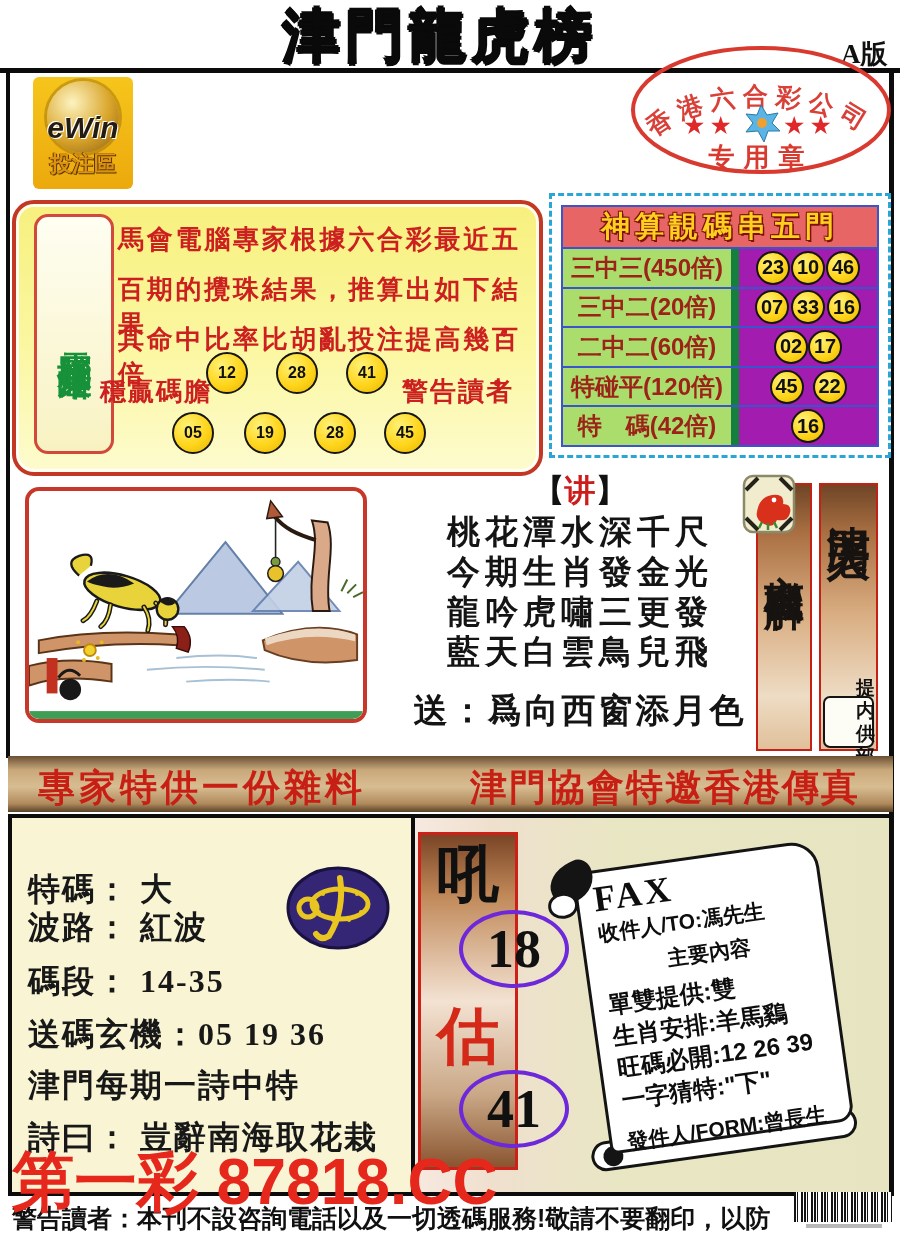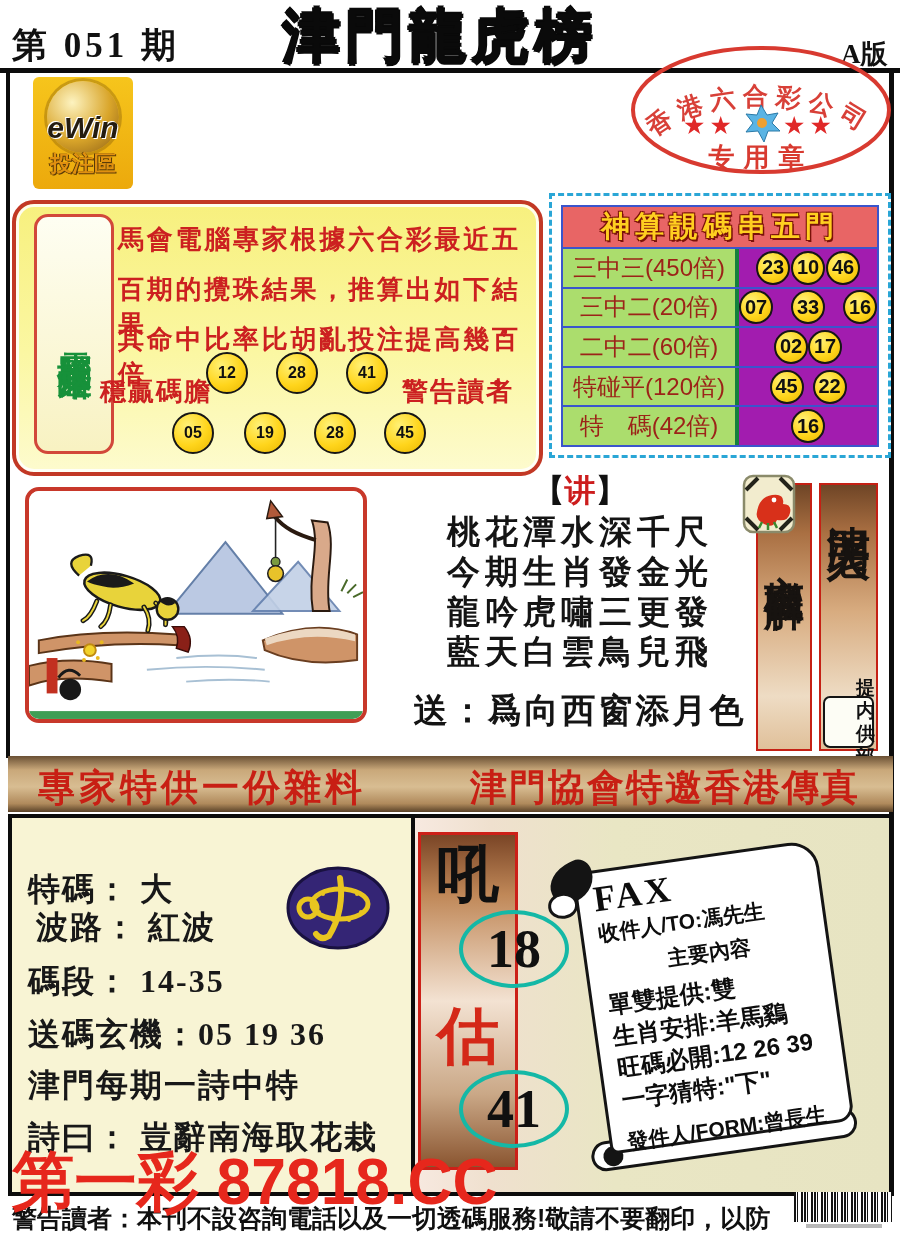--- a/index.html
+++ b/index.html
@@ -46,22 +46,22 @@
   .ball.sm{width:34px;height:34px;font-size:20px;}
 
   
   .dash-frame{left:549px;top:193px;width:342px;height:265px;border:3px dashed #2aa6d6;background:#fff;box-sizing:border-box;}
   .ntable{position:absolute;left:9px;top:9px;width:318px;height:242px;border:2px solid #3a55cc;
       box-sizing:border-box;display:flex;flex-direction:column;}
   .ntable-header{height:40px;background:#e86565;display:flex;align-items:center;justify-content:center;
       font-size:29px;font-weight:900;color:#ffcf20;letter-spacing:5px;
       text-shadow:1.5px 1.5px 0 #7a1208,-1px -1px 0 #7a1208,1px -1px 0 #7a1208,-1px 1px 0 #7a1208;}
   .ntable-row{flex:1;display:flex;border-top:2px solid #3a55cc;}
-  .ntable-label{width:176px;background:#abdd6d;border-right:4px solid #15803d;display:flex;align-items:center;
-      justify-content:center;font-size:24px;font-weight:400;color:#9c2318;box-sizing:border-box;}
+  .ntable-label{width:176px;background:#abdd6d;border-right:8px solid #15803d;display:flex;align-items:center;
+      justify-content:center;font-size:24px;font-weight:700;color:#9c2318;box-sizing:border-box;}
   .ntable-balls{flex:1;background:#a21caf;display:flex;align-items:center;justify-content:center;}
 
   
   .pic-frame{left:25px;top:487px;width:342px;height:236px;border:4px solid #c8382a;border-radius:14px;
       background:#fff;box-sizing:border-box;overflow:hidden;}
   .poem-head{left:395px;top:470px;width:370px;text-align:center;font-size:31px;font-weight:900;color:#111;}
   .poem-head .w{color:#cc1d1d;}
   .poem{left:395px;top:512px;width:370px;text-align:center;color:#141414;}
   .poem div{font-size:33px;line-height:40px;letter-spacing:5px;font-weight:600;}
   .gift{left:380px;top:688px;width:400px;text-align:center;font-size:34px;font-weight:600;
@@ -83,21 +83,21 @@
   .bottom-box{left:8px;top:814px;width:885px;height:382px;border:4px solid #0c0c0c;box-sizing:border-box;
       background:linear-gradient(90deg,#f8f4d4 0 62%,#f2ddca 74%,#f8f4d4 86%);}
   .bottom-right-bg{left:415px;top:818px;width:474px;height:374px;
       background:linear-gradient(90deg,#f7e9e0,#efe0ce 16%,#e9e6c4 42%,#e7e4c2);}
   .bottom-divider{left:411px;top:818px;width:4px;height:374px;background:#0c0c0c;}
   .info-line{left:28px;width:380px;font-size:32px;font-weight:700;color:#181818;letter-spacing:2px;}
 
   .shout{left:418px;top:832px;width:100px;height:338px;border:3px solid #cc2018;box-sizing:border-box;
       background:linear-gradient(180deg,#7a4526,#c08858 18%,#f3e2d2 50%,#caa887 78%,#8a5530);}
   .shout-char{position:absolute;width:100%;text-align:center;font-size:62px;font-weight:900;line-height:66px;}
-  .num-circle{border:4px solid #14b8a6;border-radius:50%;background:transparent;display:flex;align-items:center;
+  .num-circle{border:4px solid #6d28d9;border-radius:50%;background:transparent;display:flex;align-items:center;
       justify-content:center;font-family:"Liberation Serif","DejaVu Serif",serif;font-size:54px;font-weight:800;
       color:#101010;box-sizing:border-box;}
 
   
   .scroll-wrap{left:565px;top:848px;width:280px;height:310px;transform:rotate(-8deg);}
   .scroll-paper{position:absolute;left:26px;top:8px;width:246px;height:284px;background:#fff;
       border:3px solid #141414;border-radius:10px 28px 16px 8px;box-sizing:border-box;}
   .curl-top{position:absolute;left:2px;top:-2px;width:46px;height:38px;background:#141414;
       border-radius:70% 30% 65% 35%/60% 40% 70% 30%;transform:rotate(-18deg);}
   .curl-top2{position:absolute;left:-2px;top:26px;width:24px;height:20px;background:#fff;border:3px solid #141414;
@@ -119,21 +119,20 @@
   .warning{left:12px;top:1202px;width:780px;font-size:25px;font-weight:800;color:#101010;z-index:40;}
   .barcode{left:794px;top:1192px;width:98px;height:30px;z-index:45;
       background:repeating-linear-gradient(90deg,#131313 0 2px,#fff 2px 3px,#131313 3px 4px,#fff 4px 7px,#131313 7px 9px,#fff 9px 10px);}
   .barcode-cap{left:806px;top:1224px;width:76px;height:4px;background:#b8b8b8;z-index:45;}
 </style>
 </head>
 <body>
 
 <div id="page">
 
-  <div class="abs issue kai">第 051 期</div>
   <div class="abs main-title kai">津門龍虎榜</div>
   <div class="abs edition kai">A版</div>
   <div class="abs rule-top"></div>
   <div class="abs rule-left"></div>
   <div class="abs rule-right"></div>
 
   <div class="abs ewin">
     <div class="ewin-ball"></div>
     <div class="ewin-brand">eWin</div>
     <div class="ewin-cap">投注區</div>
@@ -179,21 +178,21 @@
       <div class="ntable-row">
         <div class="ntable-label">三中三(450倍)</div>
         <div class="ntable-balls" style="gap:1px;">
           <span class="ball sm">23</span>
           <span class="ball sm">10</span>
           <span class="ball sm">46</span>
         </div>
       </div>
       <div class="ntable-row">
         <div class="ntable-label">三中二(20倍)</div>
-        <div class="ntable-balls" style="gap:18px;">
+        <div class="ntable-balls" style="gap:2px;">
           <span class="ball sm">07</span>
           <span class="ball sm">33</span>
           <span class="ball sm">16</span>
         </div>
       </div>
       <div class="ntable-row">
         <div class="ntable-label">二中二(60倍)</div>
         <div class="ntable-balls" style="">
           <span class="ball sm">02</span>
           <span class="ball sm">17</span>
@@ -287,21 +286,21 @@
   <div class="abs brown-banner">
     <span style="left:30px;letter-spacing:4px;">專家特供一份雜料</span>
     <span style="left:462px;letter-spacing:2px;">津門協會特邀香港傳真</span>
   </div>
 
   <div class="abs bottom-box"></div>
   <div class="abs bottom-right-bg"></div>
   <div class="abs bottom-divider"></div>
 
   <div class="abs info-line kai" style="top:852px;margin-top:16px;">特碼： 大</div>
-  <div class="abs info-line kai" style="top:906px;margin-left:8px;">波路： 紅波</div>
+  <div class="abs info-line kai" style="top:906px;">波路： 紅波</div>
   <div class="abs info-line kai" style="top:960px;">碼段： 14-35</div>
   <div class="abs info-line kai" style="top:1013px;width:390px;">送碼玄機：05 19 36</div>
   <div class="abs info-line kai" style="top:1064px;">津門每期一詩中特</div>
   <div class="abs info-line kai" style="top:1116px;width:400px;">詩曰： 豈辭南海取花栽</div>
 
   <svg class="abs" style="left:285px;top:864px;width:106px;height:88px;" viewBox="0 0 106 88">
     <ellipse cx="53" cy="44" rx="50" ry="40" fill="#342575" stroke="#191140" stroke-width="3"></ellipse>
     <ellipse cx="55" cy="40" rx="28" ry="15" fill="none" stroke="#e8c520" stroke-width="5"></ellipse>
     <path d="M55 14 C58 34 55 54 44 72 q-8 5 -13 -2" fill="none" stroke="#e8c520" stroke-width="6" stroke-linecap="round"></path>
     <circle cx="23" cy="44" r="9" fill="none" stroke="#e8c520" stroke-width="5"></circle>

